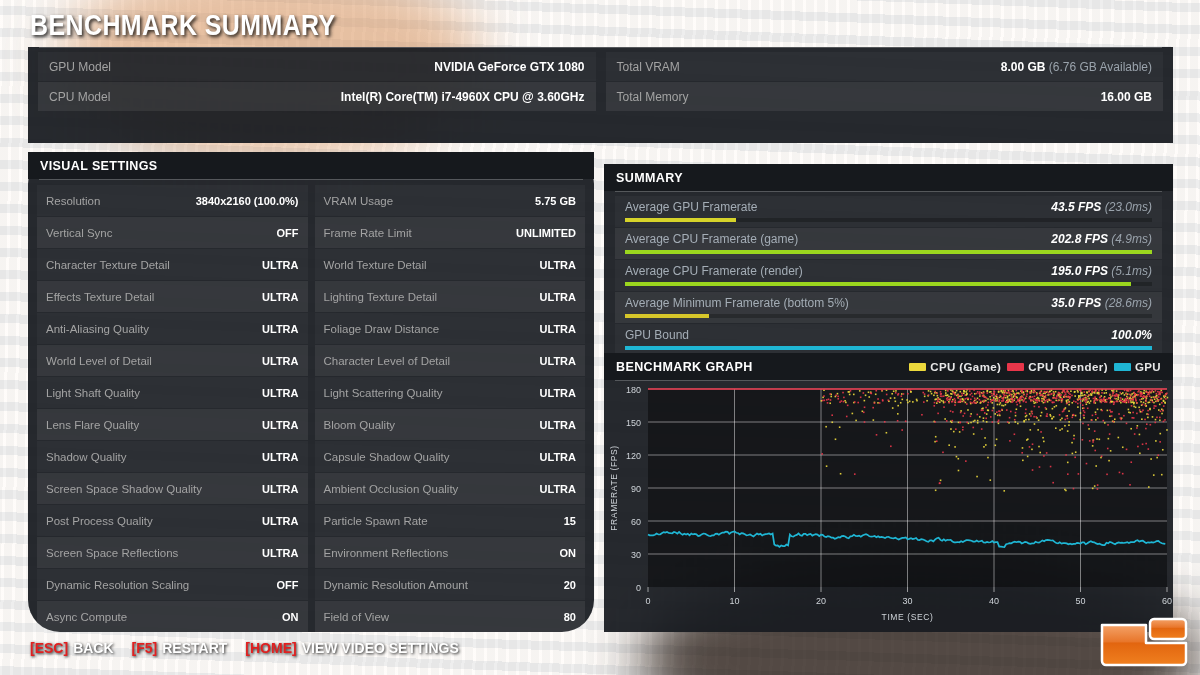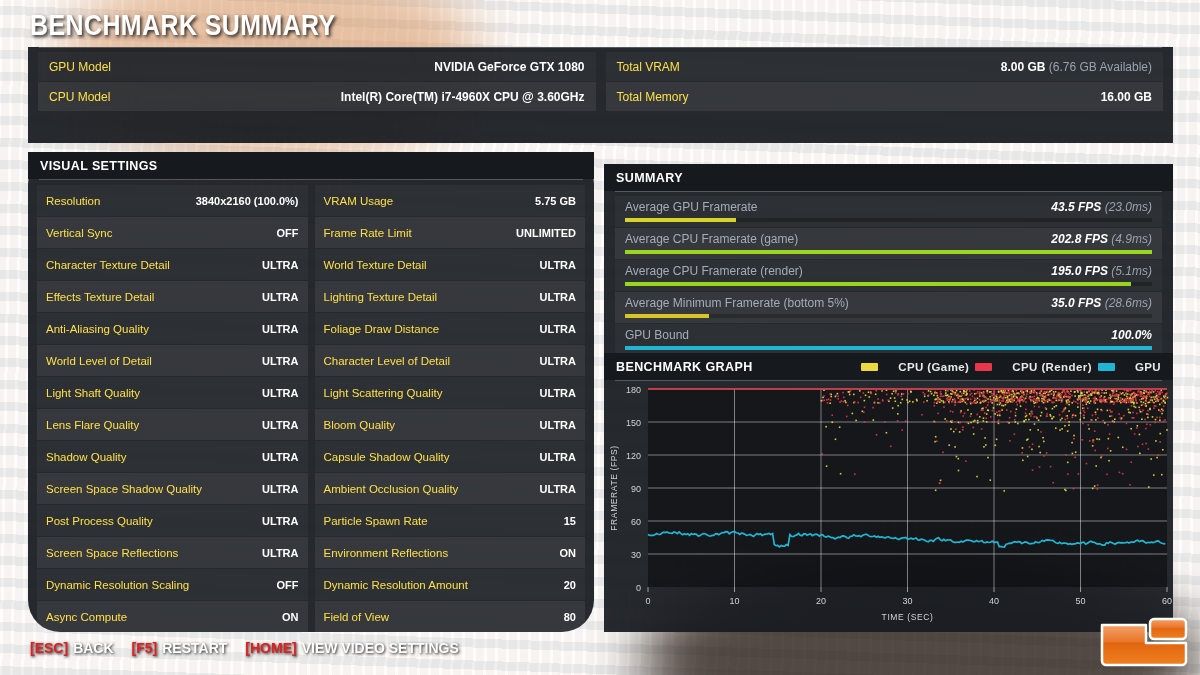--- a/index.html
+++ b/index.html
@@ -41,30 +41,30 @@
   .panel-head {
     height: 27px; background: #16191d;
     color: #fff; font-size: 12.5px; font-weight: bold;
     display: flex; align-items: center; padding-left: 12px;
     letter-spacing: 0.4px;
   }
   .panel-head .legend {
     margin-left: auto; display: flex; align-items: center;
     gap: 6px; padding-right: 12px; font-weight: bold; font-size: 11.5px;
   }
-  .lg { display: flex; align-items: center; gap: 20px; color: #e8e8e8; }
+  .lg { display: flex; align-items: center; gap: 4px; color: #e8e8e8; }
   .sw { width: 17px; height: 8px; border-radius: 1px; }
   .head-rule { height: 1px; background: rgba(255,255,255,0.22); margin: 0 11px; }
   .row {
     display: flex; align-items: center; justify-content: space-between;
     height: 31px; padding: 0 11px; margin-bottom: 1px;
   }
   .row.even { background: rgba(255,255,255,0.035); }
   .row.odd  { background: rgba(255,255,255,0.075); }
-  .row .k { color: #fde047; font-size: 12px; }
+  .row .k { color: #a3a3a3; font-size: 12px; }
   .row .v { color: #fff; font-size: 12px; font-weight: bold; }
   .row .v .sub { color: #9aa3ac; font-weight: normal; }
 
   
   #hw { left: 28px; top: 47px; width: 1145px; height: 96px; }
   .hw-grid { display: flex; padding: 4px 10px 6px 10px; gap: 10px; }
   .hw-col { flex: 1; }
   .hw-col .row { height: 29px; }
 
   

